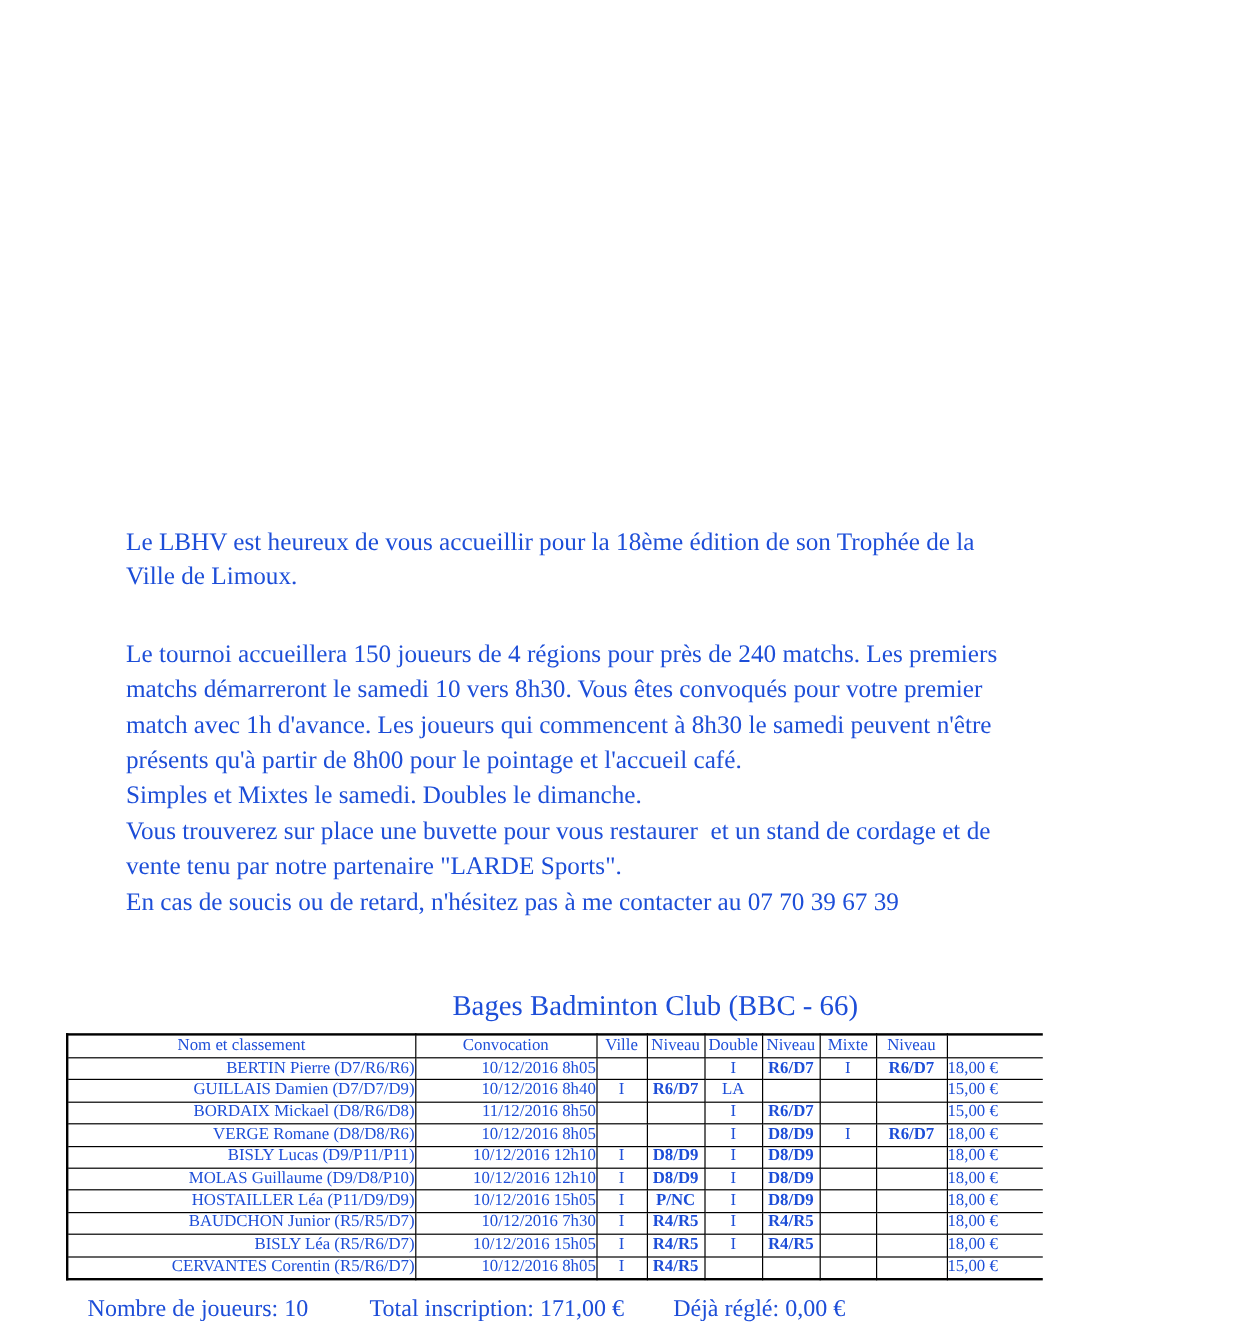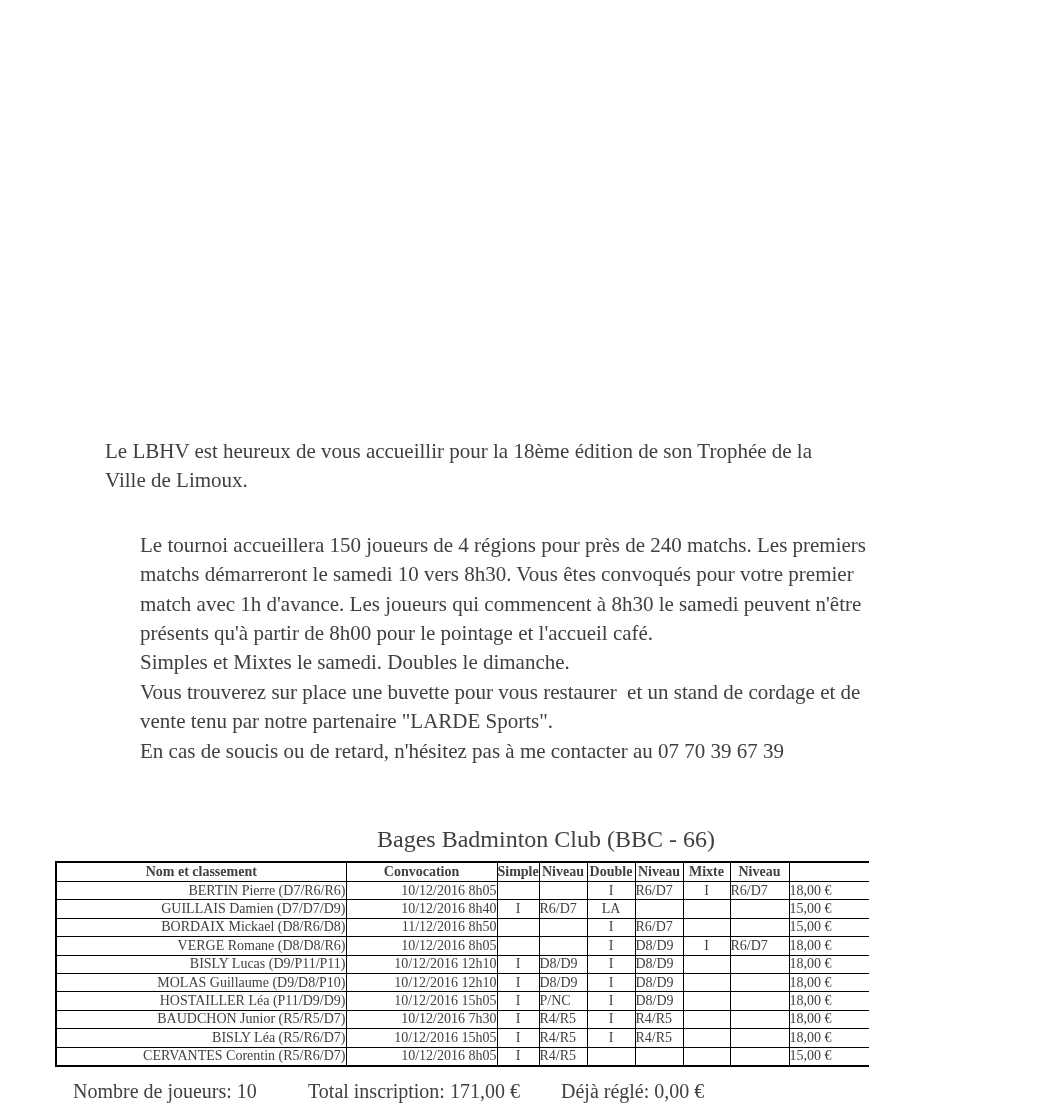--- a/index.html
+++ b/index.html
@@ -5,41 +5,40 @@
   html, body {
     margin: 0;
     padding: 0;
     background: #ffffff;
   }
   .page {
     position: relative;
     width: 869px;
     height: 1113px;
     background: #ffffff;
-    color: #404040;
+    color: #1d4ed8;
     font-family: "Liberation Serif", serif;
     overflow: hidden;
     border-radius: 12px;
   }
 
   
   .intro {
     position: absolute;
     left: 105px;
     top: 437px;
     width: 915px;
     font-size: 21px;
     line-height: 29.4px;
   }
   .intro .line {
     white-space: pre;
   }
   .paragraph-gap {
     margin-top: 35px;
-    margin-left: 35px;
   }
 
   
   .club-title {
     position: absolute;
     left: 55px;
     top: 822px;
     width: 982px;
     text-align: center;
     font-size: 24px;
@@ -60,27 +59,27 @@
   }
   table.players th, table.players td {
     border: 1px solid #000000;
     padding: 0;
     height: 17.4px;
     line-height: 16px;
     white-space: nowrap;
     overflow: hidden;
   }
   table.players th {
-    font-weight: bold;
+    font-weight: normal;
     text-align: center;
     height: 18px;
   }
   td.c-name, td.c-conv { text-align: right; padding-left: 3px; }
   td.c-flag { text-align: center; }
-  td.c-niv  { text-align: left; padding-left: 2px; }
+  td.c-niv  { text-align: center; padding-left: 2px; font-weight: bold; }
   td.c-price { text-align: left; padding-right: 4px; }
 
   col.w-name  { width: 290px; }
   col.w-conv  { width: 151px; }
   col.w-simple { width: 42px; }
   col.w-niv1  { width: 48px; }
   col.w-double { width: 48px; }
   col.w-niv2  { width: 48px; }
   col.w-mixte { width: 47px; }
   col.w-niv3  { width: 59px; }
@@ -139,21 +138,21 @@
       <col class="w-double">
         <col class="w-niv2">
         <col class="w-mixte">
         <col class="w-niv3">
         <col class="w-price">
     </colgroup>
     <thead>
       <tr>
         <th>Nom et classement</th>
         <th>Convocation</th>
-        <th>Simple</th>
+        <th>Ville</th>
         <th>Niveau</th>
         <th>Double</th>
         <th>Niveau</th>
         <th>Mixte</th>
         <th>Niveau</th>
         <th>Inscription</th>
       </tr>
     </thead>
     <tbody>
         <tr>

